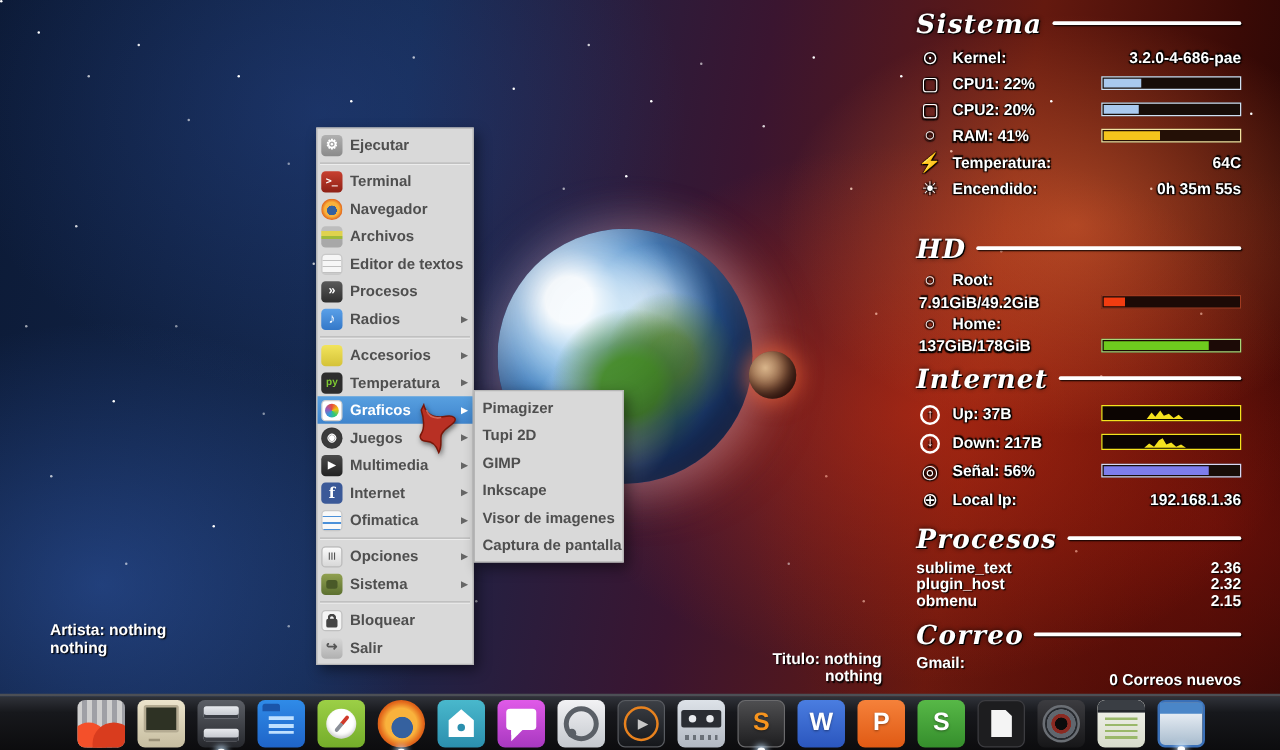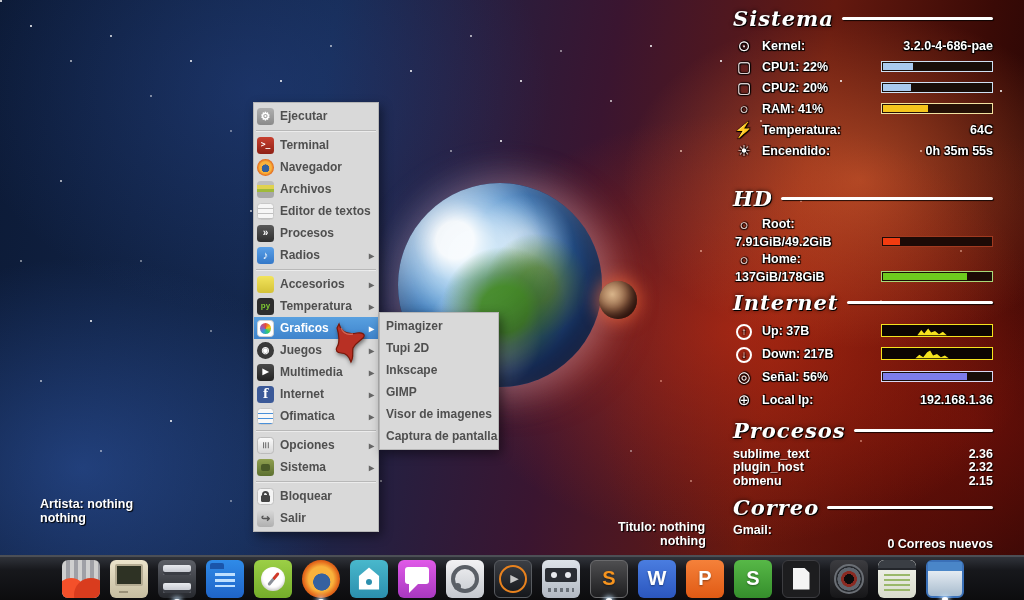--- a/index.html
+++ b/index.html
@@ -463,24 +463,24 @@
 </div>
 
 <div class="submenu">
   <div class="sitem">
       <span>Pimagizer</span>
     </div>
   <div class="sitem">
       <span>Tupi 2D</span>
     </div>
   <div class="sitem">
+      <span>GIMP</span>
+    </div>
+  <div class="sitem">
       <span>Inkscape</span>
-    </div>
-  <div class="sitem">
-      <span>GIMP</span>
     </div>
   <div class="sitem">
       <span>Visor de imagenes</span>
     </div>
   <div class="sitem">
       <span>Captura de pantalla</span>
     </div>
 </div>
 
 <svg class="cursor" width="36" height="42" viewBox="0 0 36 42">

